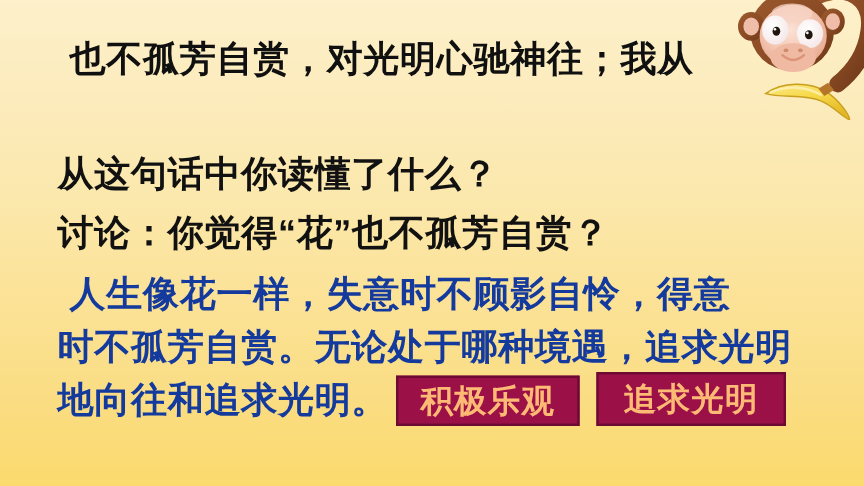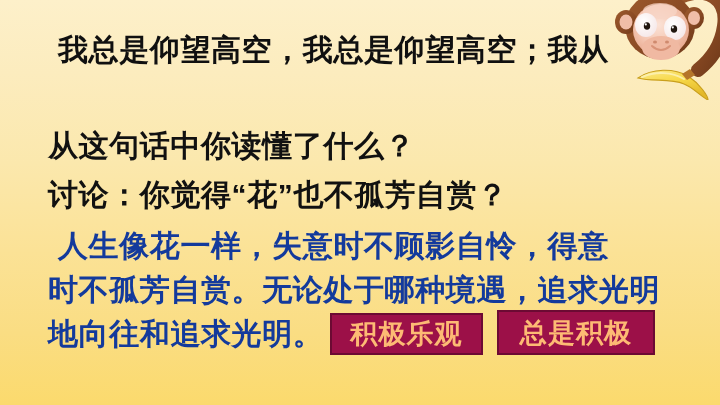--- a/index.html
+++ b/index.html
@@ -111,37 +111,37 @@
     pointer-events: none;
   }
 </style>
 </head>
 <body>
 
 <div id="slide">
 
   <div class="text-area">
 
-    <div class="line kai-black" id="line1">我总是仰望高空，我总是仰望高空；我从</div>
+    <div class="line kai-black" id="line1">也不孤芳自赏，对光明心驰神往；我从</div>
 
 
     <div class="line hei-black" id="line3">从这句话中你读懂了什么？</div>
 
     <div class="line hei-black" id="line4">讨论：你觉得“花”也不孤芳自赏？</div>
 
     <div class="line kai-blue" id="line5">人生像花一样，失意时不顾影自怜，得意</div>
 
     <div class="line kai-blue" id="line6">时不孤芳自赏。无论处于哪种境遇，追求光明</div>
 
     <div class="line kai-blue" id="line7">地向往和追求光明。</div>
   </div>
 
   <div class="label-box" id="box-1">积极乐观</div>
 
-  <div class="label-box" id="box-2">总是积极</div>
+  <div class="label-box" id="box-2">追求光明</div>
 
   <svg id="monkey" viewBox="0 0 116 108">
     <defs>
       <radialGradient id="faceGrad" cx="45%" cy="40%" r="62%">
         <stop offset="0%" stop-color="#fbe2d6"></stop>
         <stop offset="60%" stop-color="#f4c6b2"></stop>
         <stop offset="100%" stop-color="#e8a98f"></stop>
       </radialGradient>
       <linearGradient id="bodyGrad" x1="0" y1="0" x2="1" y2="1">
         <stop offset="0%" stop-color="#9c5a2d"></stop>

